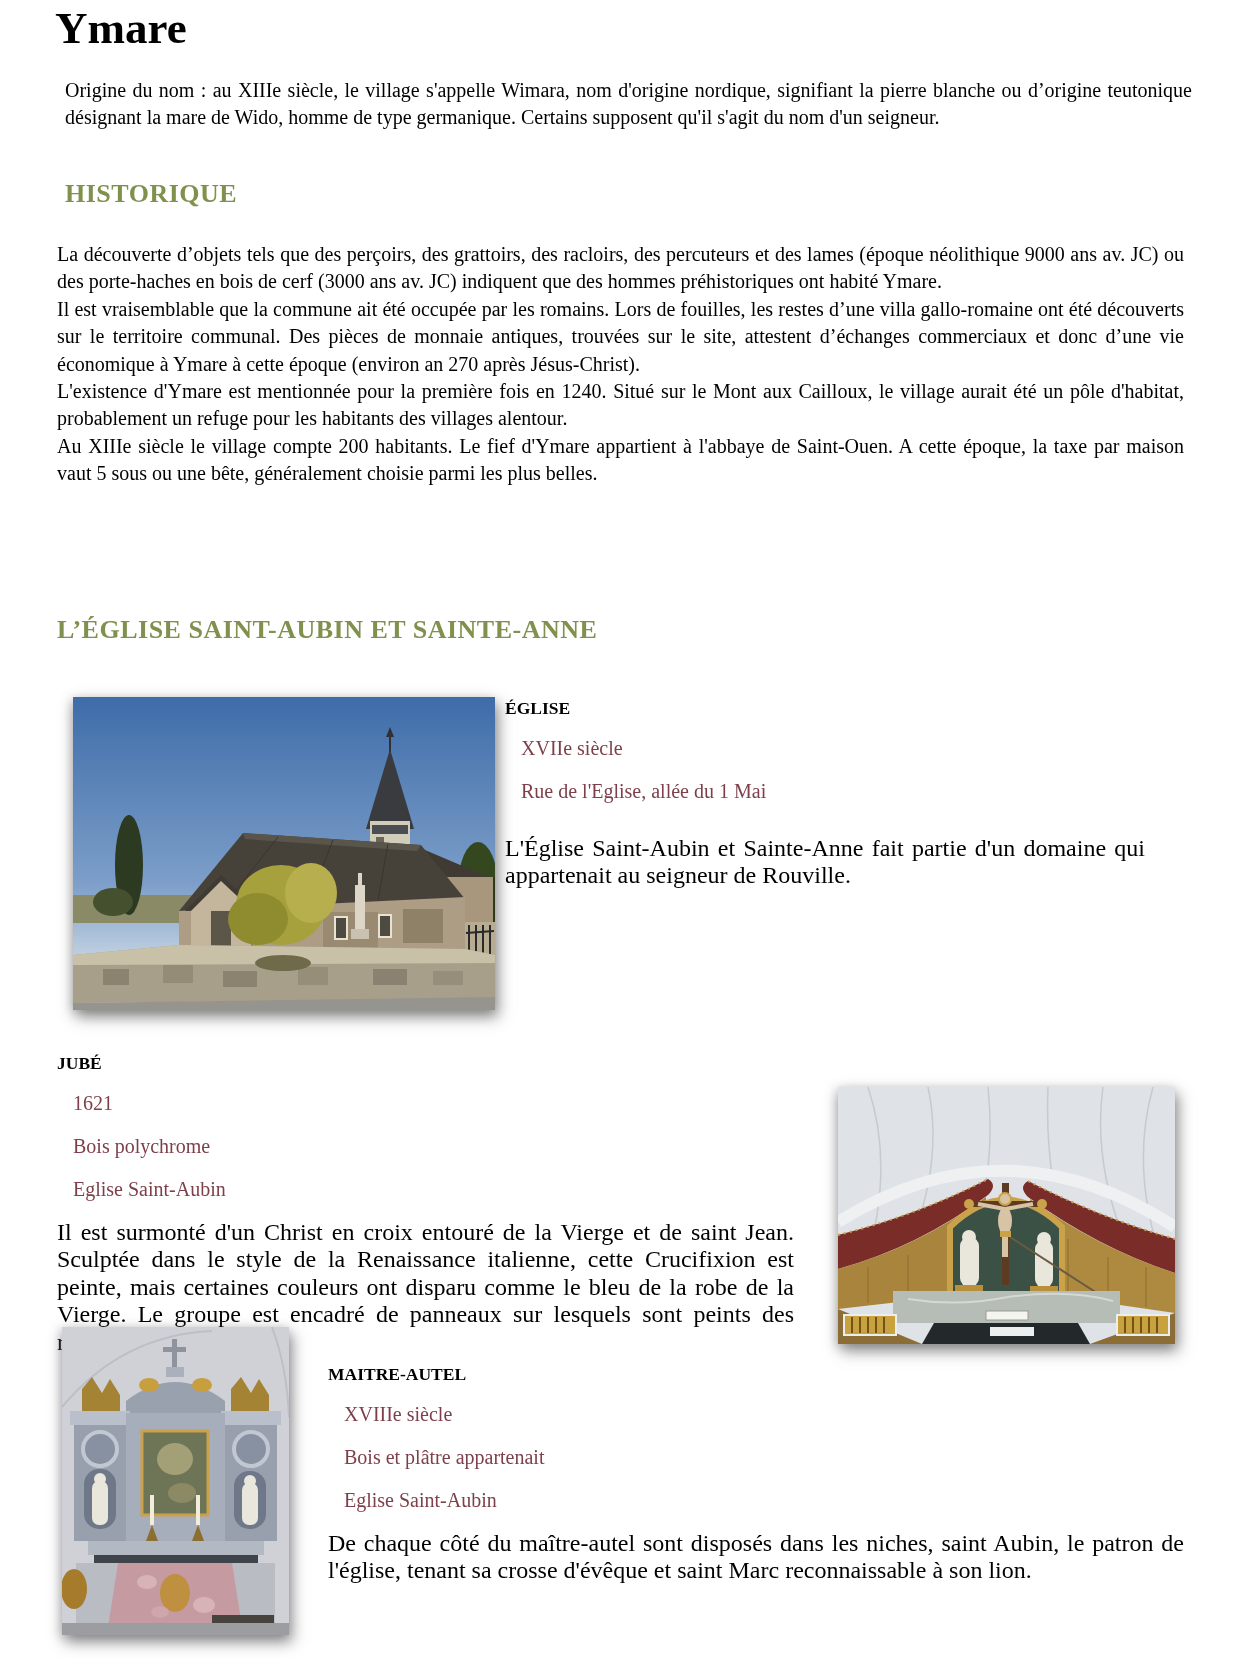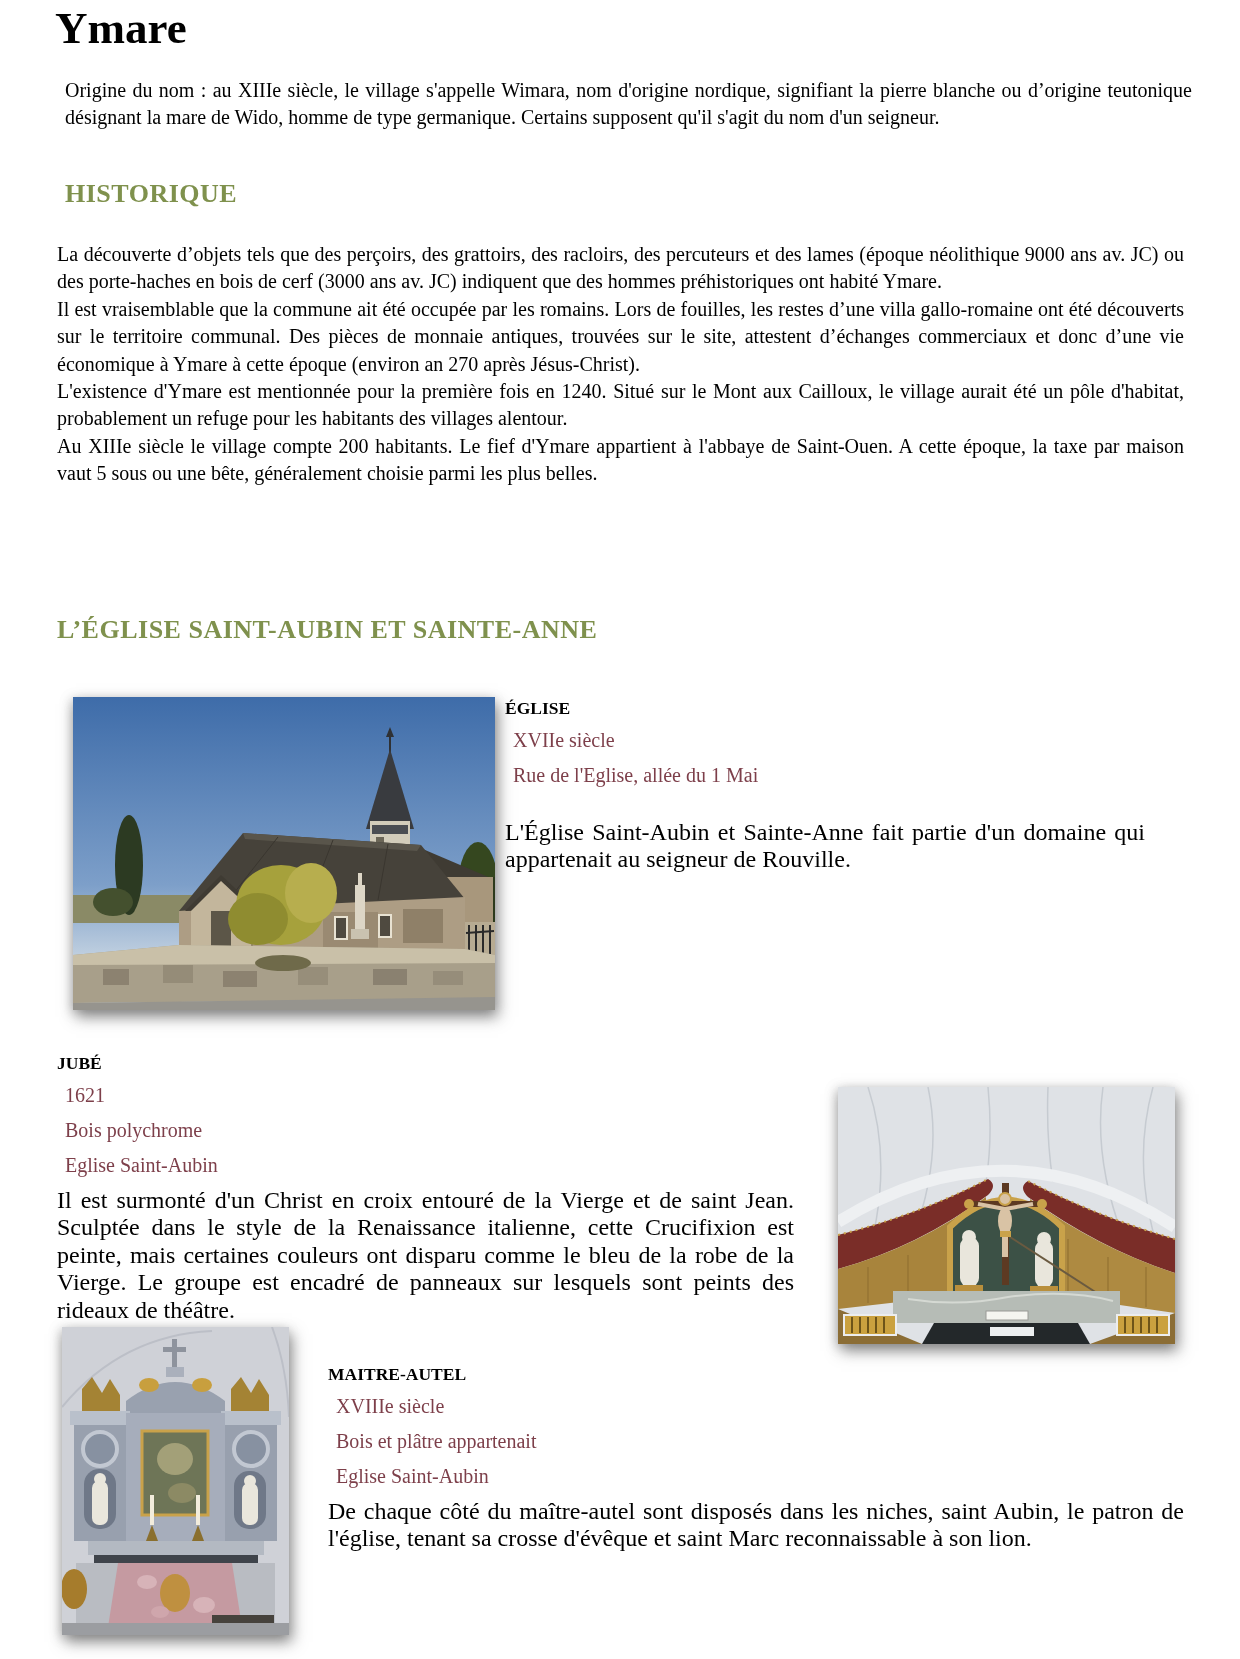--- a/index.html
+++ b/index.html
@@ -14,21 +14,21 @@
   .h-historique{left:57px;top:179px;margin-left:8px;}
   .h-eglise{left:57px;top:593px;margin-top:22px;}
   .hist-block{left:57px;top:241px;width:1127px;font-size:20px;line-height:27.4px;text-align:justify;}
   .hist-block p{margin:0;}
   .photo{position:absolute;box-shadow:3px 7px 14px rgba(70,70,70,.6), -2px 2px 10px rgba(130,130,130,.35);margin:0;padding:0;}
   .photo svg{display:block;}
   .church-photo{left:73px;top:697px;width:422px;height:313px;}
   .jube-photo{left:838px;top:1087px;width:337px;height:257px;}
   .maitre-photo{left:62px;top:1327px;width:227px;height:308px;}
   .cap-label{font-size:17.5px;font-weight:700;color:#000;margin:0 0 5px 0;line-height:21px;}
-  .cap-maroon{font-size:20px;color:#7d3f4a;line-height:27px;margin:8px;font-family:Liberation Serif, serif;}
+  .cap-maroon{font-size:20px;color:#7d3f4a;line-height:27px;margin:16px;font-family:Liberation Serif, serif;}
   .cap-desc{font-size:24px;line-height:27px;text-align:justify;margin:0;}
   .eglise-col{left:505px;top:698px;width:645px;}
   .eglise-col .cap-desc{margin-top:30px;width:640px;}
   .jube-col{left:57px;top:1053px;width:737px;}
   .jube-col .cap-desc{margin-top:3px;width:737px;line-height:27.4px;}
   .maitre-col{left:328px;top:1364px;width:856px;}
   .maitre-col .cap-desc{margin-top:3px;width:856px;}
 </style>
 </head>
 <body>

